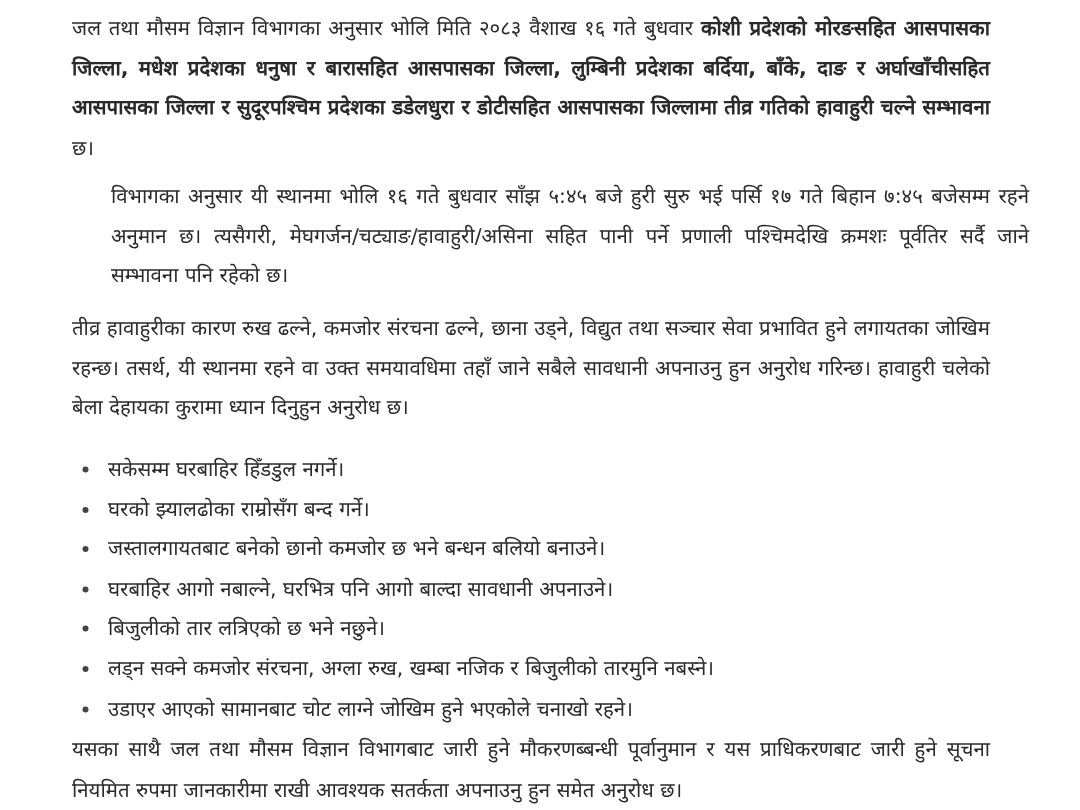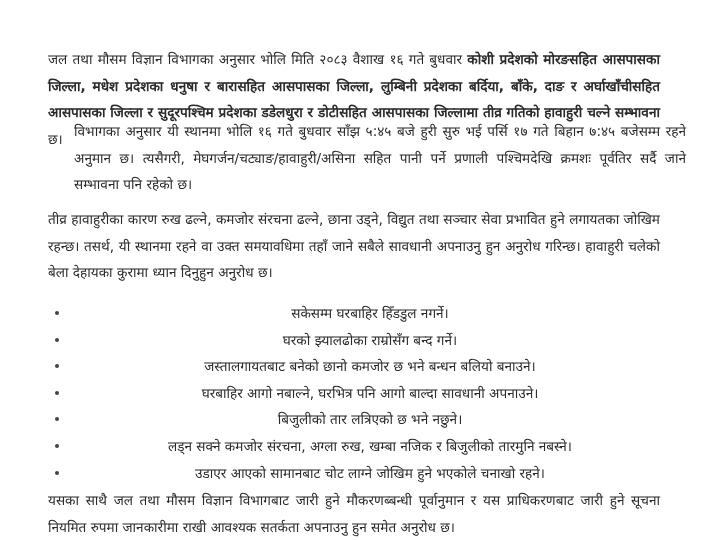--- a/index.html
+++ b/index.html
@@ -8,32 +8,32 @@
     font-family: "DejaVu Sans", "Liberation Sans", sans-serif;
     color: #2a2a2a;
   }
   .page { position: relative; width: 720px; height: 540px; }
   .para {
     position: absolute; left: 48px; width: 612px;
     font-size: 13.6px; line-height: 26.5px;
     text-align: justify; text-align-last: left;
     margin: 0;
   }
-  .p1 { top: 6px; margin-top: 40px; }
+  .p1 { top: 6px; }
   .p2 { top: 118px; margin-left: 26px; }
   .p3 { top: 206px; }
   .p4 { top: 487px; }
   .b { font-weight: bold; }
   ul.bullets {
     position: absolute; left: 48px; top: 300px; margin: 0; padding: 0;
     list-style: none; width: 620px;
   }
   ul.bullets li {
     position: relative; padding-left: 24px;
-    font-size: 13.6px; line-height: 26.6px; white-space: nowrap; text-align: center;
+    font-size: 13.6px; line-height: 26.6px; white-space: nowrap;
   }
   ul.bullets li .dot {
     position: absolute; left: 7px; top: 11px; width: 4px; height: 4px;
     border-radius: 50%; background: #444;
   }
 </style>
 </head>
 <body>
 
 <div class="page">

